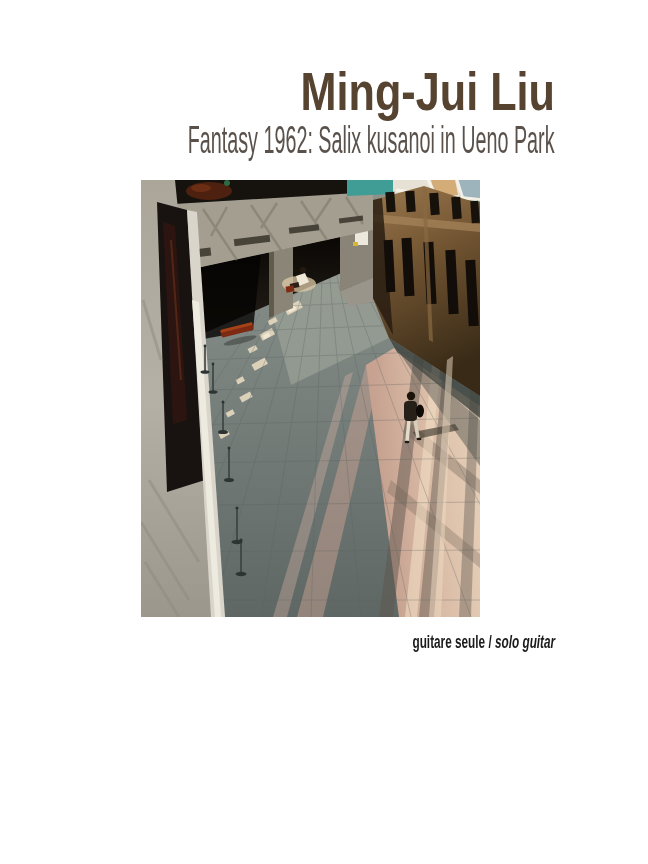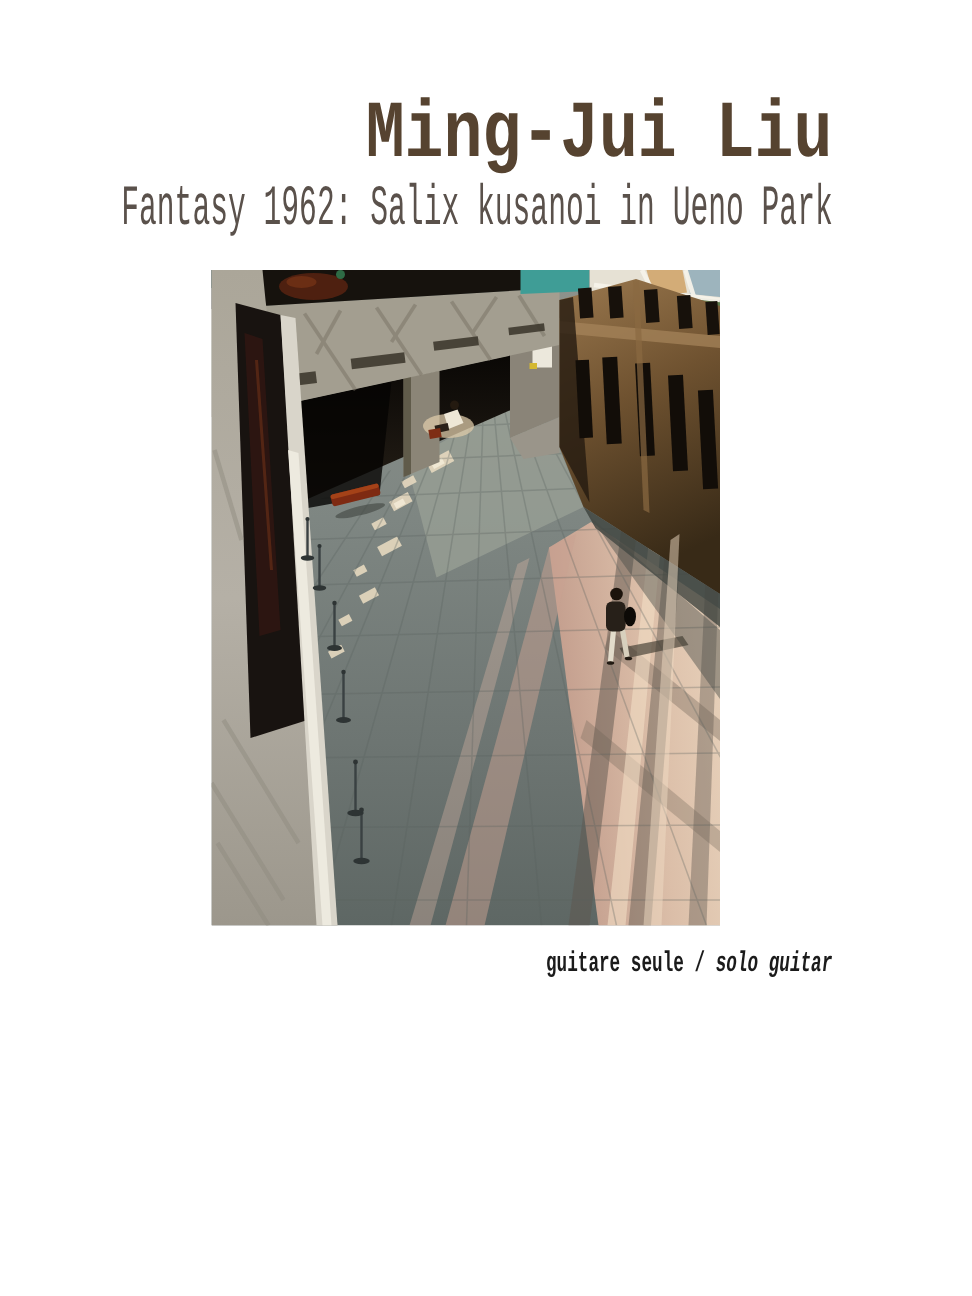--- a/index.html
+++ b/index.html
@@ -1,18 +1,18 @@
 <!DOCTYPE html>
 <html><head>
 <meta charset="utf-8">
 <style>
   html,body{margin:0;padding:0;background:#ffffff;}
   .page{
     position:relative;width:648px;height:864px;background:#ffffff;overflow:hidden;
-    font-family:Liberation Mono, monospace;
+    font-family:Liberation Sans, sans-serif;
   }
   
   .composer{
     position:absolute;top:64px;right:93px;text-align:right;white-space:nowrap;
     font-size:54px;font-weight:700;color:#564330;line-height:1.0;
   }
   .composer .squeeze{display:inline-block;transform:scaleX(.80);transform-origin:right center;}
   .work-title{
     position:absolute;top:121px;right:93px;text-align:right;white-space:nowrap;
     font-size:38px;font-weight:400;color:#5a514b;line-height:1.0;

